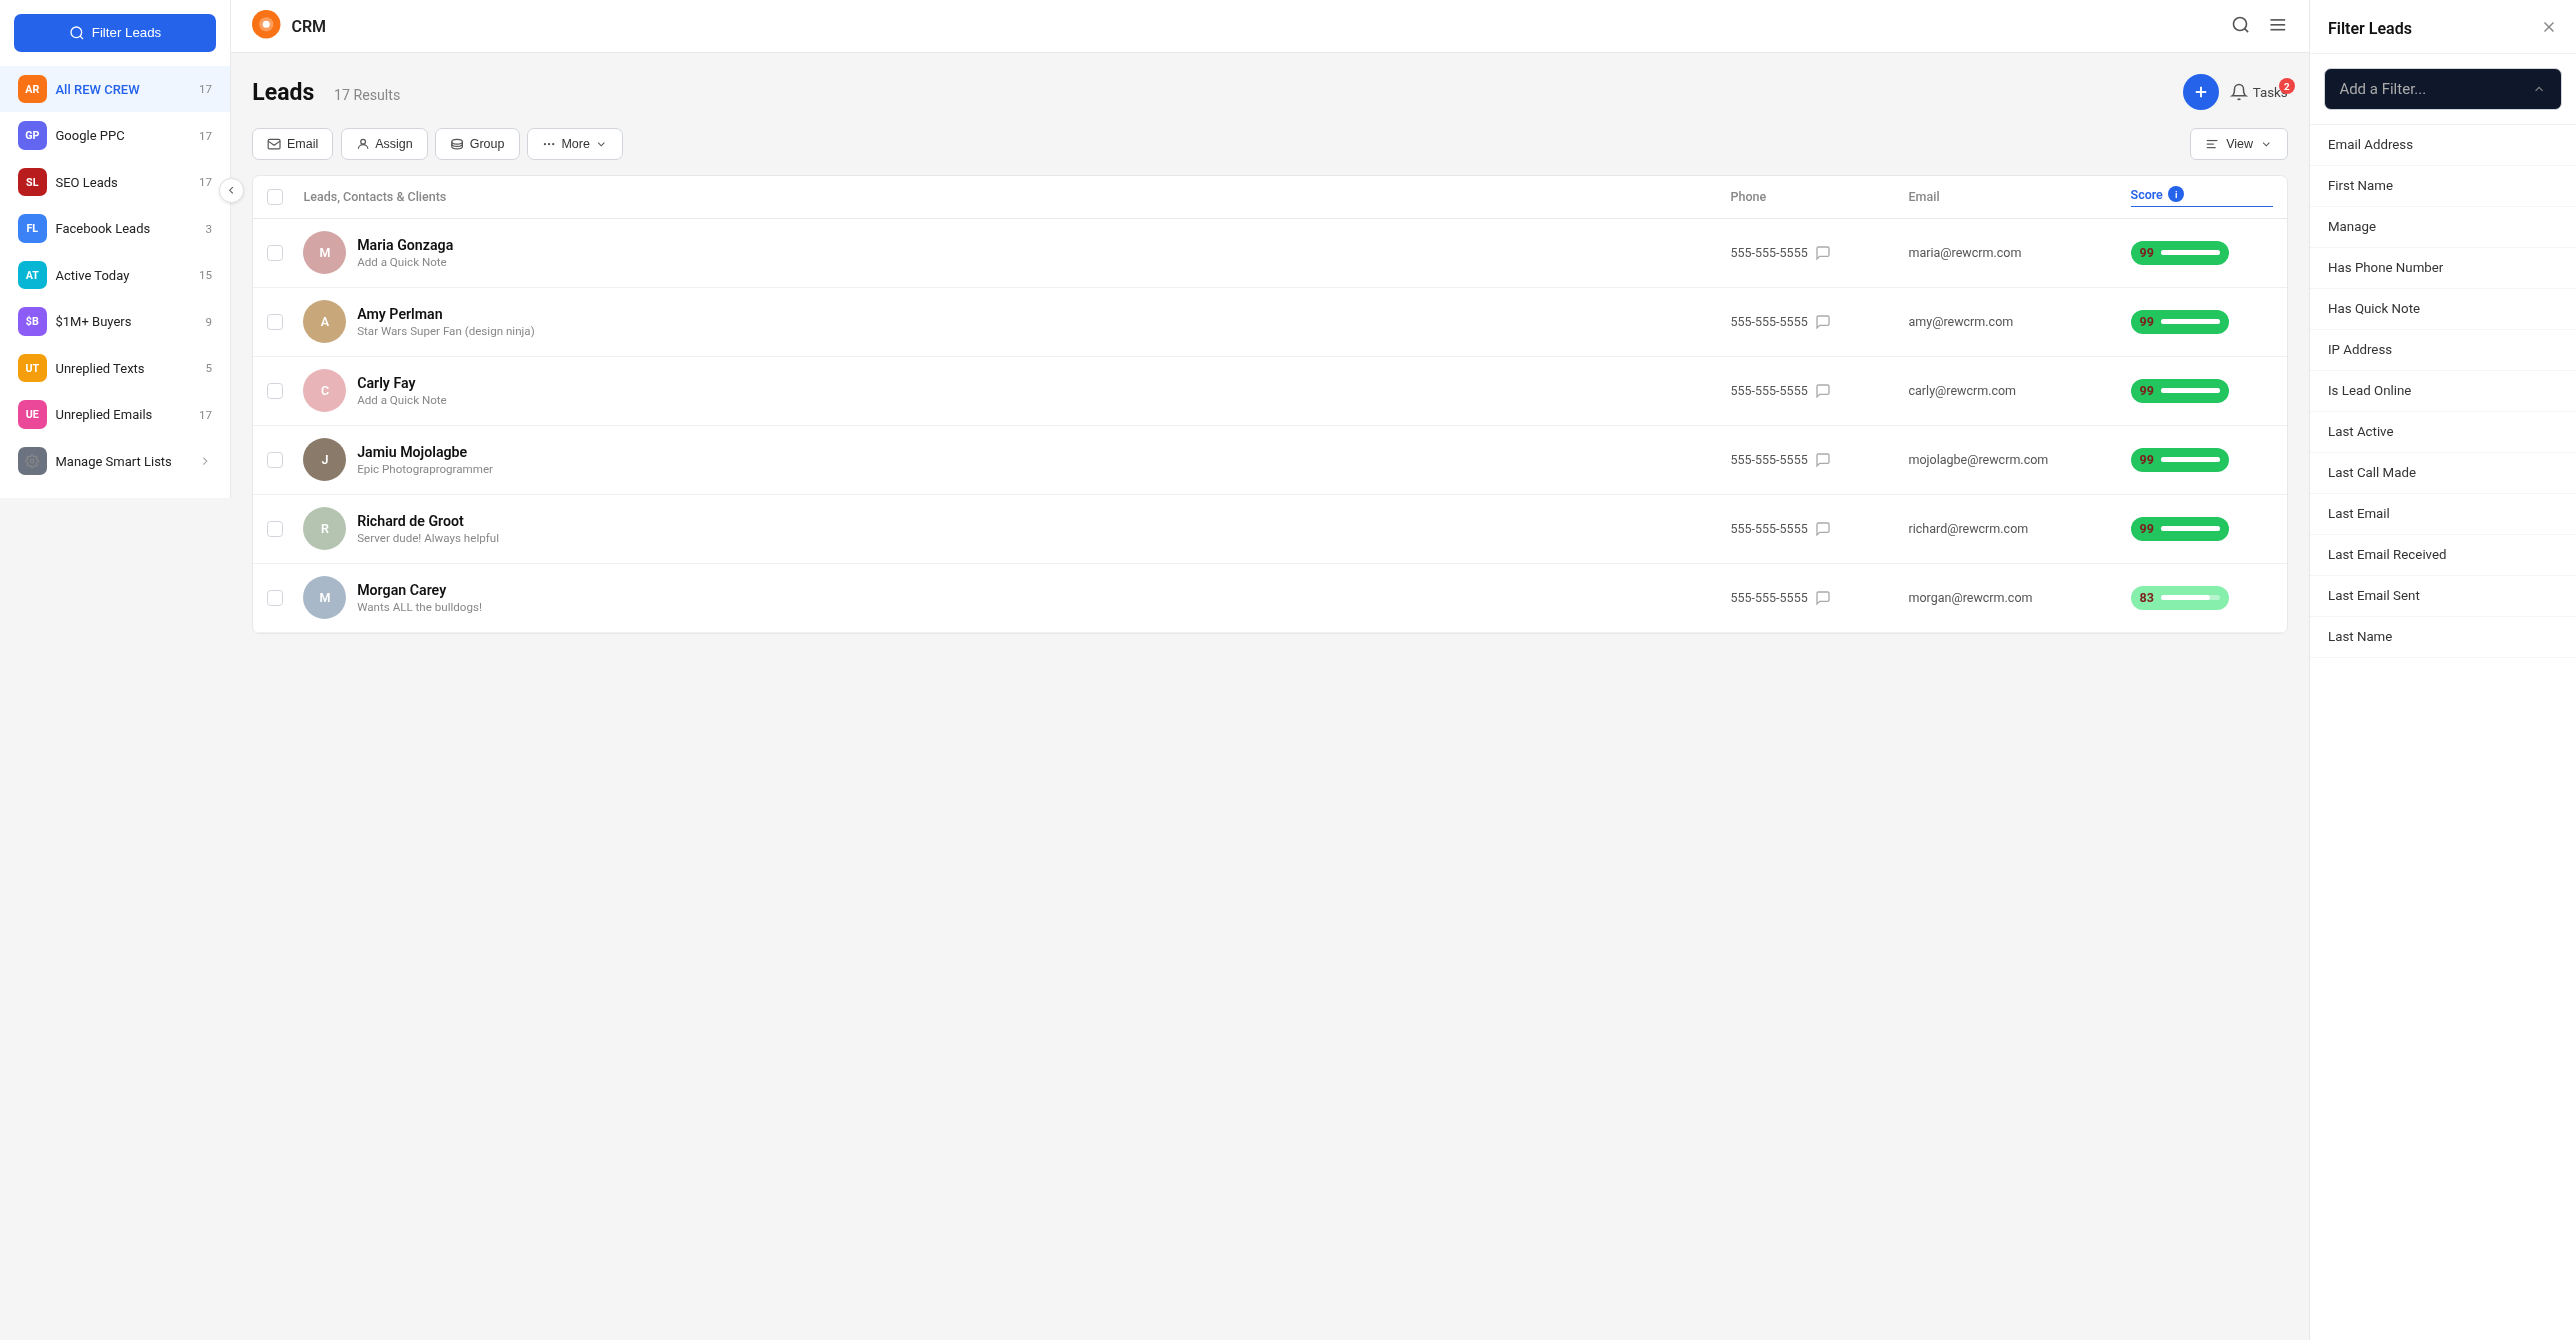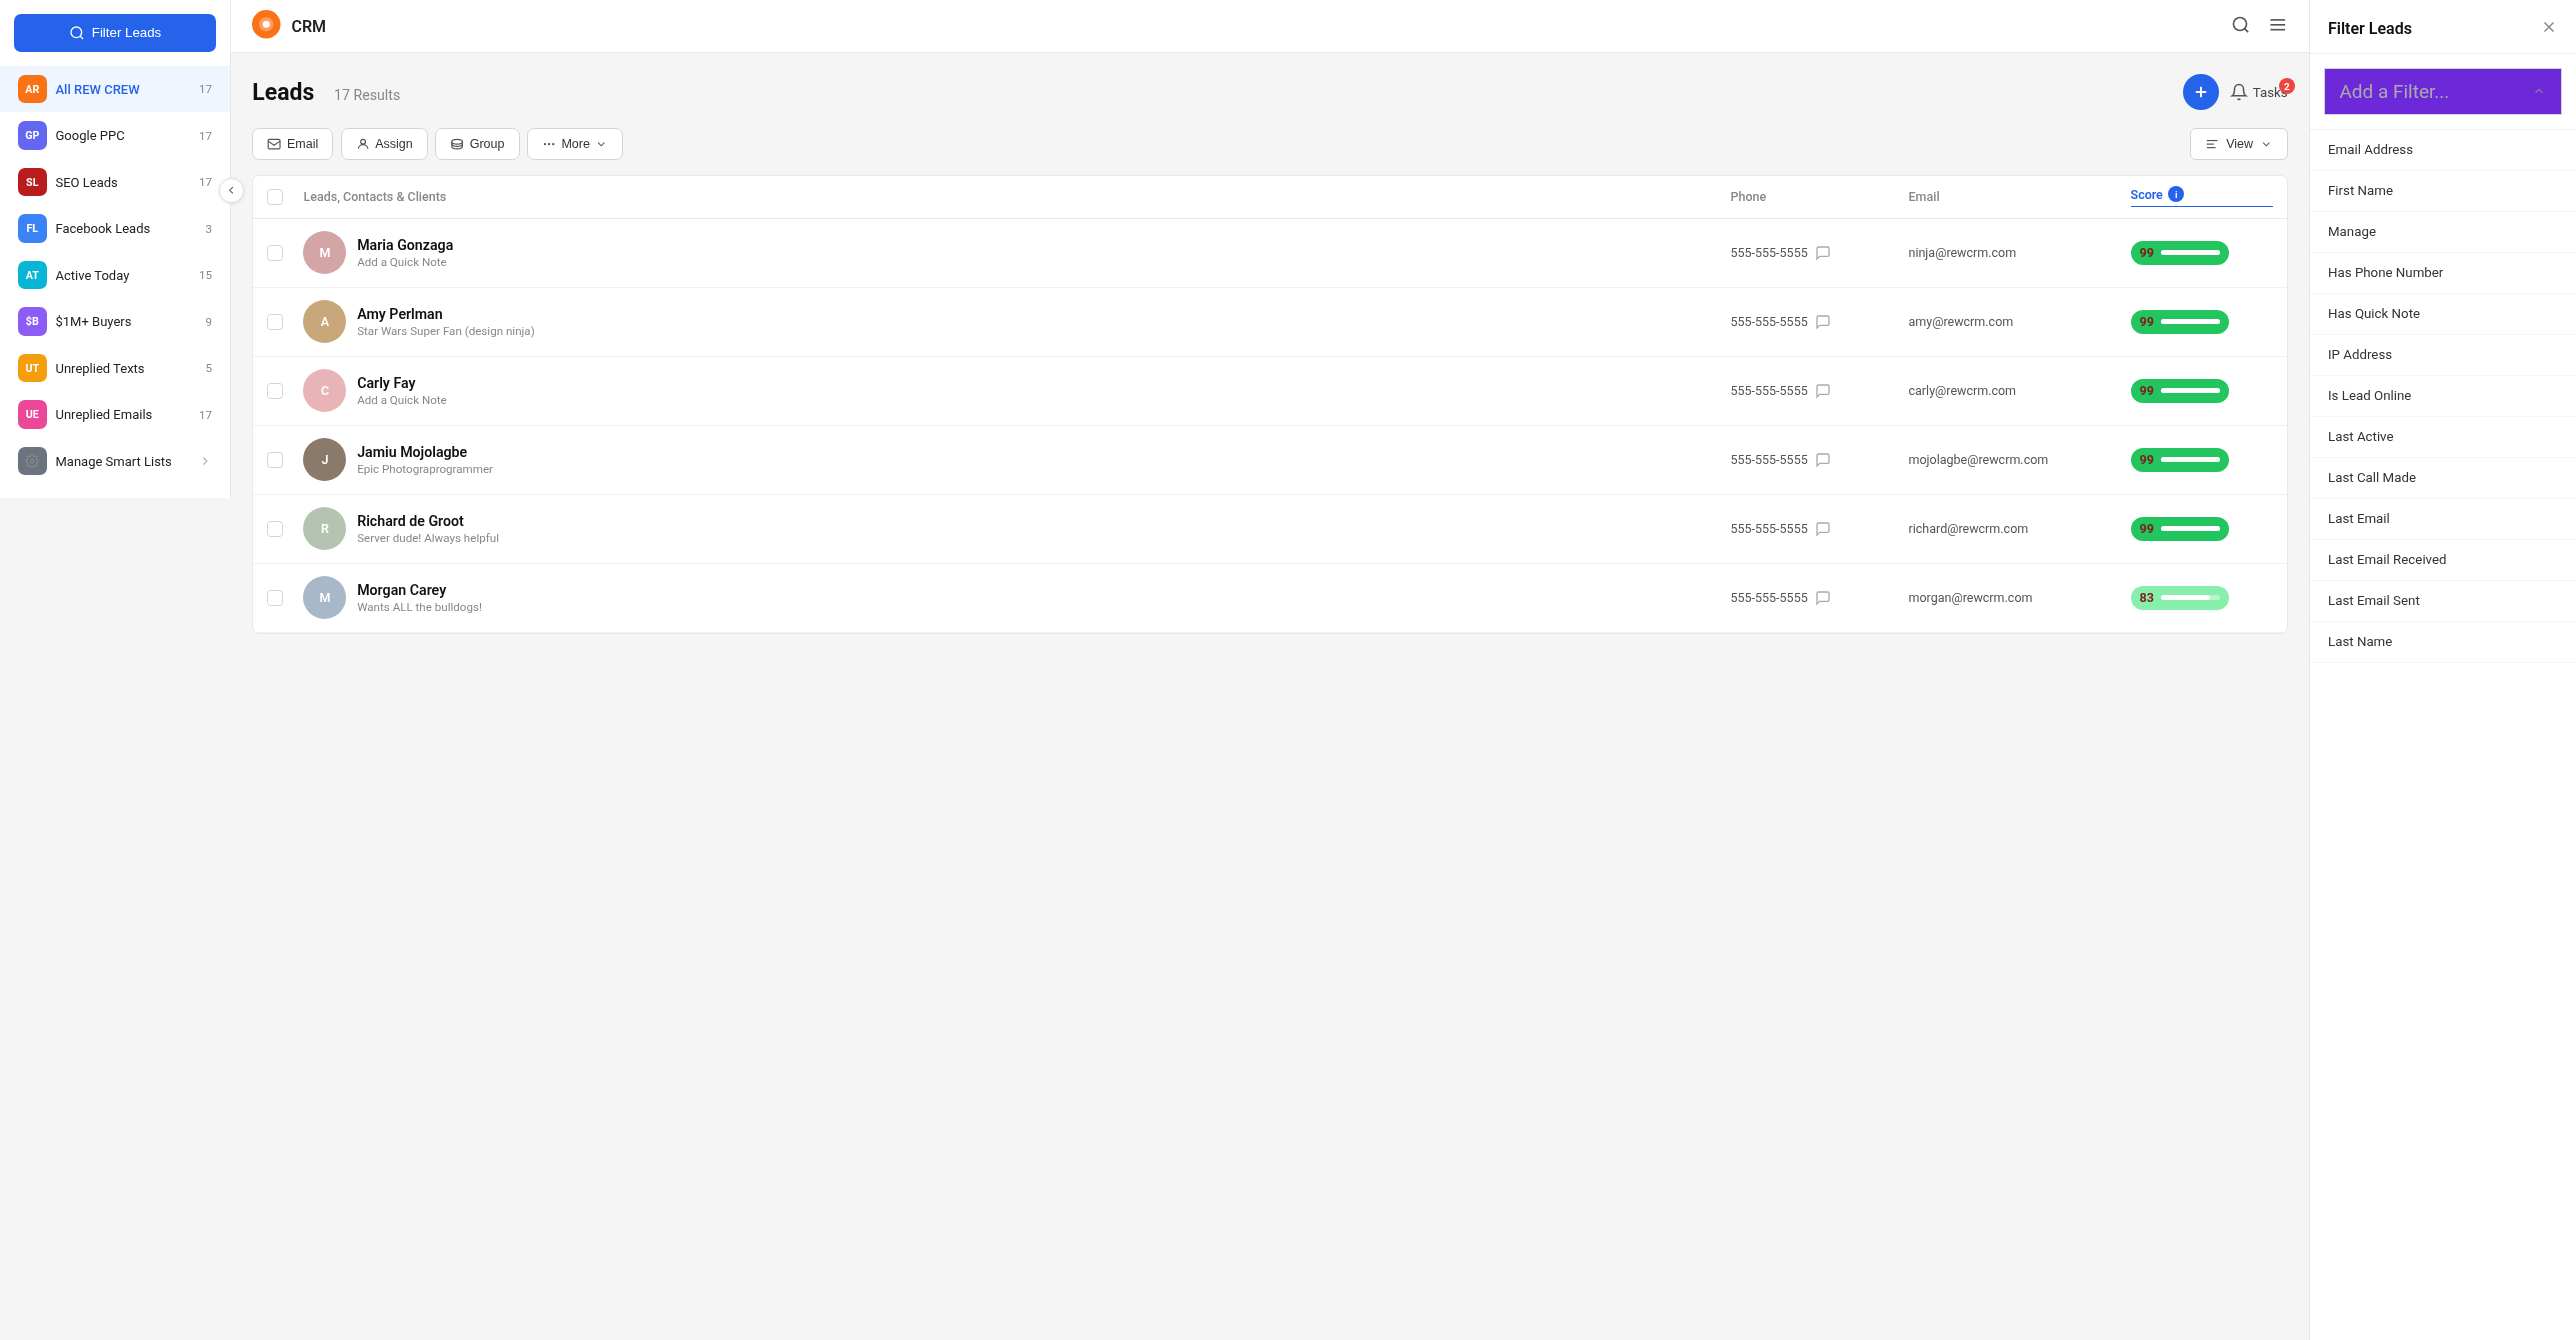--- a/index.html
+++ b/index.html
@@ -63,21 +63,21 @@
     .score-cell { display: flex; align-items: center; }
 
     
     .filter-panel { width: 267px; background: #fff; border-left: 0.9px solid #e8e8e8; display: flex; flex-direction: column; position: relative; }
     .filter-panel-header { padding: 18px 18px 14.2px; display: flex; align-items: center; justify-content: space-between; border-bottom: 0.9px solid #f0f0f0; }
     .filter-panel-title { font-size: 16px; font-weight: 600; color: #111; }
     .close-btn { cursor: pointer; color: #888; }
 
     
     .filter-dropdown { padding: 14.2px; border-bottom: 0.9px solid #f0f0f0; }
-    .dropdown-select { width: 100%; padding: 10.7px 14.2px; border: 0.9px solid #d1d5db; border-radius: 0; font-size: 19px; color: #aaa; display: flex; align-items: center; justify-content: space-between; cursor: pointer; background: #6d28d9; }
+    .dropdown-select { width: 100%; padding: 10.7px 14.2px; border: 0.9px solid #d1d5db; border-radius: 7px; font-size: 15px; color: #aaa; display: flex; align-items: center; justify-content: space-between; cursor: pointer; background: #0f172a; }
     .filter-options { list-style: none; overflow-y: auto; flex: 1; }
     .filter-option { padding: 12.5px 18px; font-size: 13.3px; color: #333; cursor: pointer; border-bottom: 0.9px solid #f5f5f5; }
 
     
     .app-layout { display: flex; width: 100%; height: 100vh; }
     .sidebar-wrapper { position: relative; }
     .main-wrapper { flex: 1; display: flex; overflow: hidden; }
 
     
     .av-ar { background: #f97316; }
@@ -304,21 +304,21 @@
           <span class="lead-name">Maria Gonzaga</span>
           <span class="lead-note">Add a Quick Note</span>
         </div>
       </div>
       <div class="phone-cell">
         <span>555-555-5555</span>
         <svg width="16" height="16" viewBox="0 0 24 24" fill="none" stroke="#aaa" stroke-width="2">
                     <path d="M21 15a2 2 0 0 1-2 2H7l-4 4V5a2 2 0 0 1 2-2h14a2 2 0 0 1 2 2z"></path>
                   </svg>
       </div>
-      <div class="email-cell">ninja@rewcrm.com</div>
+      <div class="email-cell">maria@rewcrm.com</div>
       <div class="score-cell">
         <div class="score-green">
           <span class="score-num">99</span>
           <div class="score-track">
             <div class="score-fill-bar" style="width:100%;"></div>
           </div>
         </div>
       </div>
     </div>
               <div class="table-row">

